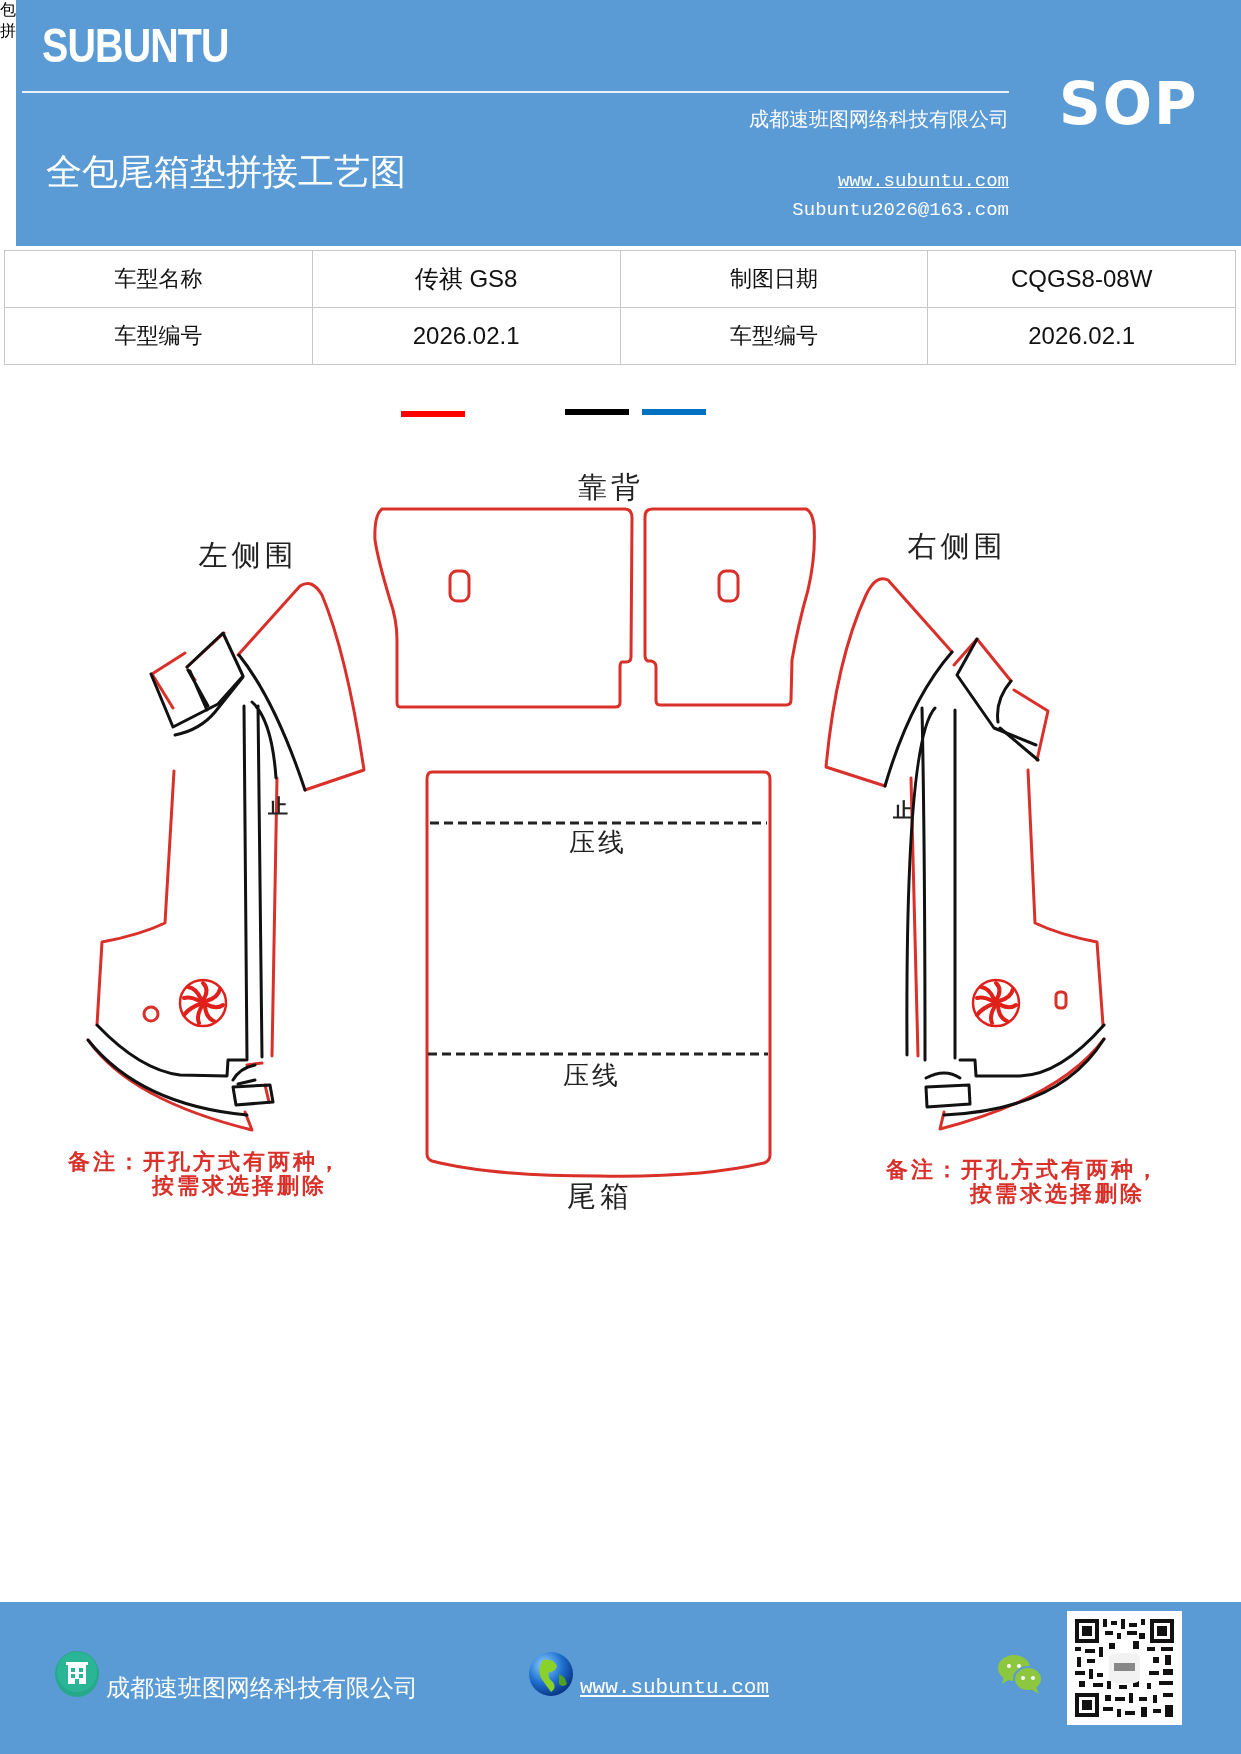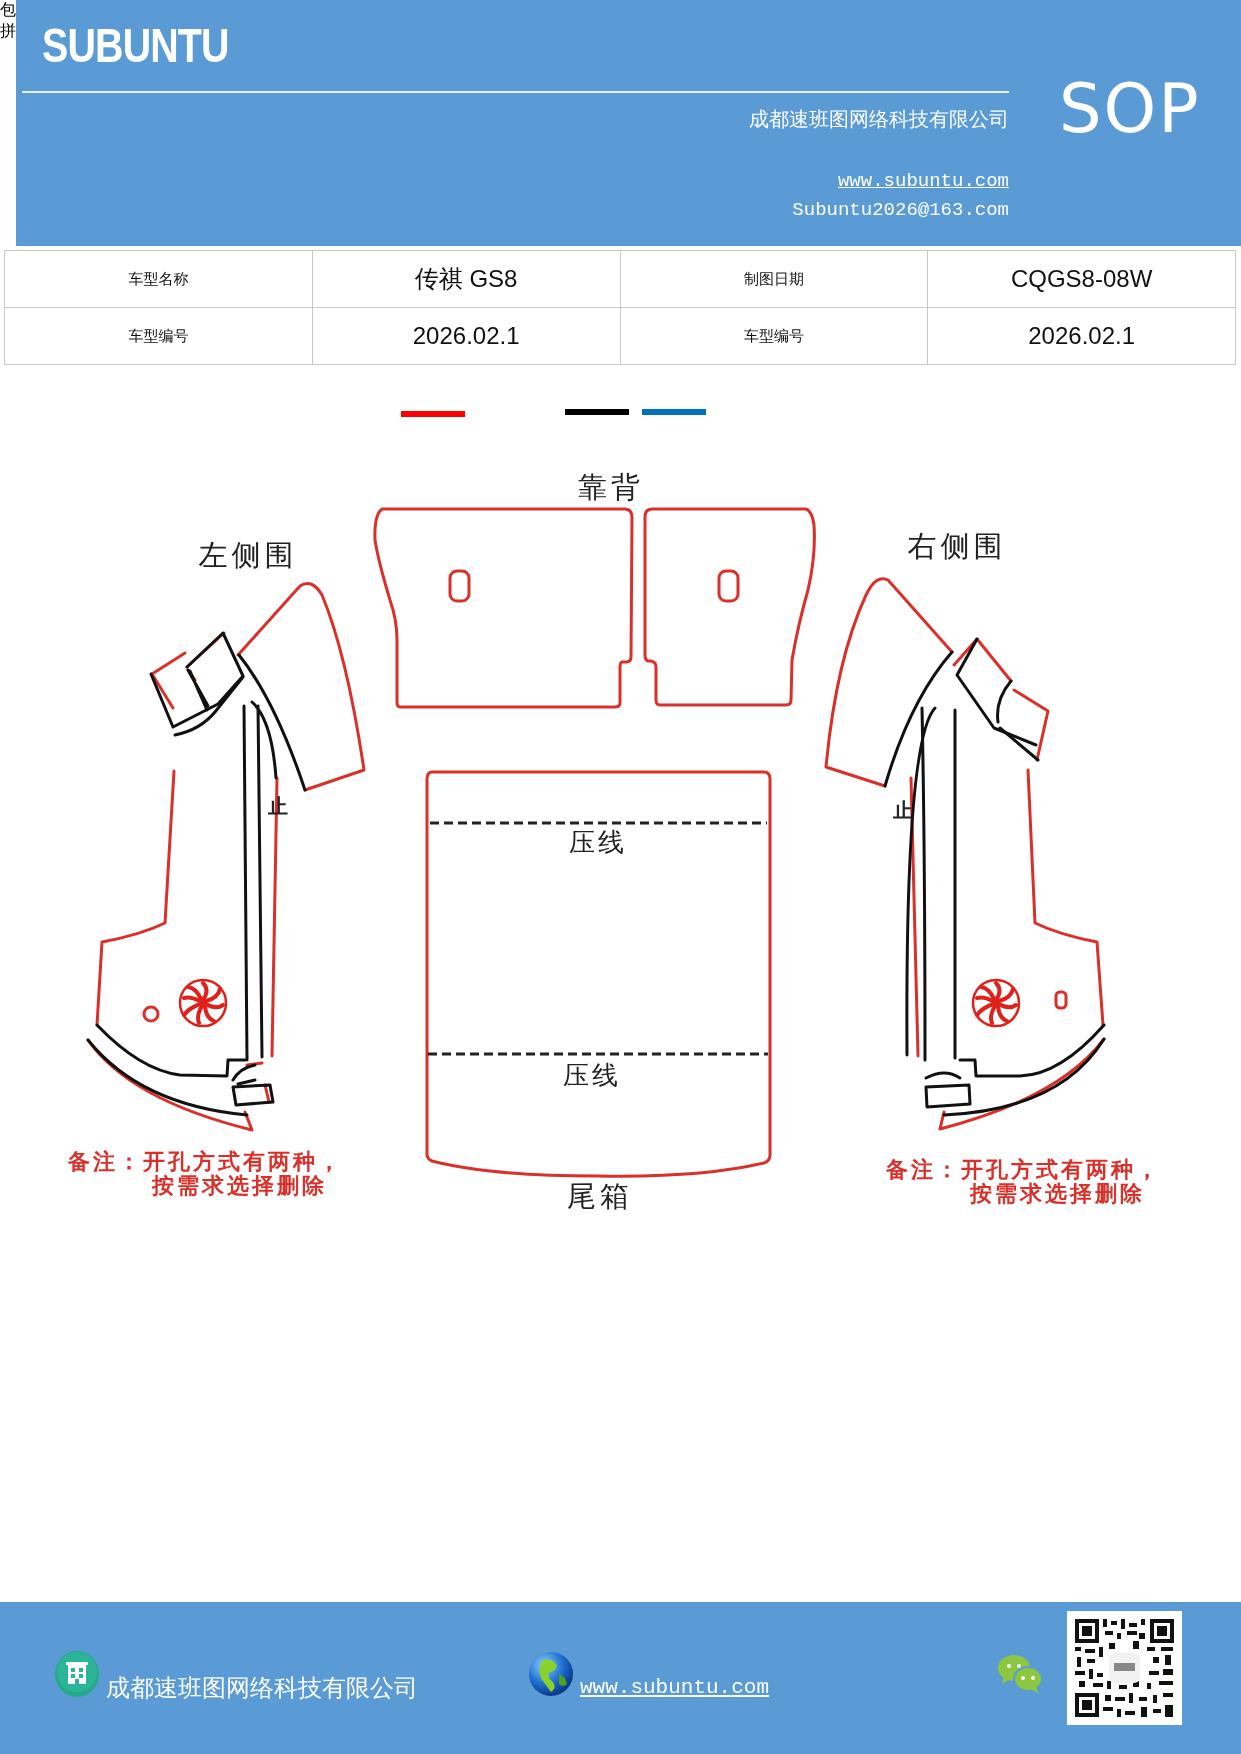--- a/index.html
+++ b/index.html
@@ -6,24 +6,24 @@
   html, body { width: 1241px; height: 1754px; background: #ffffff; overflow: hidden; }
   body { position: relative; font-family: "DejaVu Sans", "Liberation Sans", sans-serif; }
 
   .header { position: absolute; left: 16px; top: 0; width: 1241px; height: 246px; background: #5b9bd5; color: #fff; }
   .brand { position: absolute; left: 26px; top: 18px; font-family: "Liberation Sans", sans-serif; font-weight: bold; font-size: 48px; letter-spacing: -1px; transform: scaleX(0.82); transform-origin: left top; }
   .header-rule { position: absolute; left: 6px; top: 91px; width: 987px; height: 2px; background: #e8f0f8; }
   .company { position: absolute; right: 248px; top: 106px; font-family: "DejaVu Serif", serif; font-size: 20px; }
   .doc-title { position: absolute; left: 30px; top: 148px; font-family: "DejaVu Serif", serif; font-size: 36px; }
   .website { position: absolute; right: 248px; top: 170px; font-family: "Liberation Mono", monospace; font-size: 19px; text-decoration: underline; color: #fff; }
   .email { position: absolute; right: 248px; top: 199px; font-family: "Liberation Mono", monospace; font-size: 19px; }
-  .sop { position: absolute; left: 1043px; top: 70px; font-family: "DejaVu Sans", sans-serif; font-weight: normal; font-size: 67px; letter-spacing: 2px; }
+  .sop { position: absolute; left: 1043px; top: 70px; font-family: "DejaVu Sans", sans-serif; font-weight: bold; font-size: 58px; letter-spacing: 2px; }
 
   .info-table { position: absolute; left: 4px; top: 250px; width: 1232px; border-collapse: collapse; }
-  .info-table td { border: 1.5px solid #c8c8c8; height: 57px; text-align: center; vertical-align: middle; width: 25%; font-size: 15px; color: #111; }
+  .info-table td { border: 1.5px solid #c8c8c8; height: 57px; text-align: center; vertical-align: middle; width: 25%; font-size: 22px; color: #111; }
   .info-table td.lbl { font-family: "DejaVu Serif", serif; }
   .info-table td.val { font-family: "Liberation Sans", sans-serif; font-size: 24px; }
 
   .legend { position: absolute; top: 400px; left: 0; width: 1241px; height: 40px; }
   .legend .line { position: absolute; height: 6px; }
 
   .diagram { position: absolute; left: 0; top: 440px; }
   .lbl-black { font-family: "DejaVu Sans", sans-serif; fill: #222; }
   .lbl-red { font-family: "DejaVu Sans", sans-serif; fill: #d9302a; font-weight: bold; }
 
@@ -33,20 +33,21 @@
   .icon-box { position: absolute; }
   .qr { position: absolute; left: 1067px; top: 1611px; width: 115px; height: 114px; background: #fff; }
 </style>
 </head>
 <body>
 
 <div class="header">
   <div class="brand">SUBUNTU</div>
   <div class="header-rule"></div>
   <div class="company">成都速班图网络科技有限公司</div>
+  <div class="doc-title">全包尾箱垫拼接工艺图</div>
   <a class="website">www.subuntu.com</a>
   <div class="email">Subuntu2026@163.com</div>
   <div class="sop">SOP</div>
 </div>
 
 <table class="info-table">
   <tbody>
       <tr>
     <td class="lbl">车型名称</td>
     <td class="val">传祺 GS8</td>

